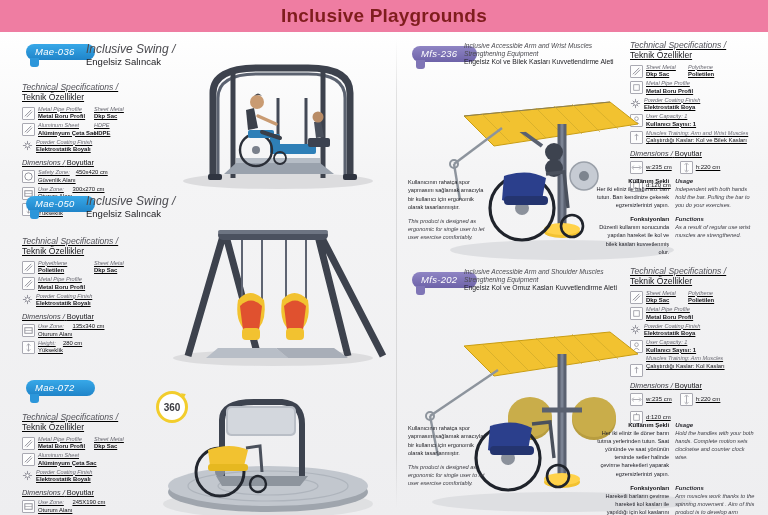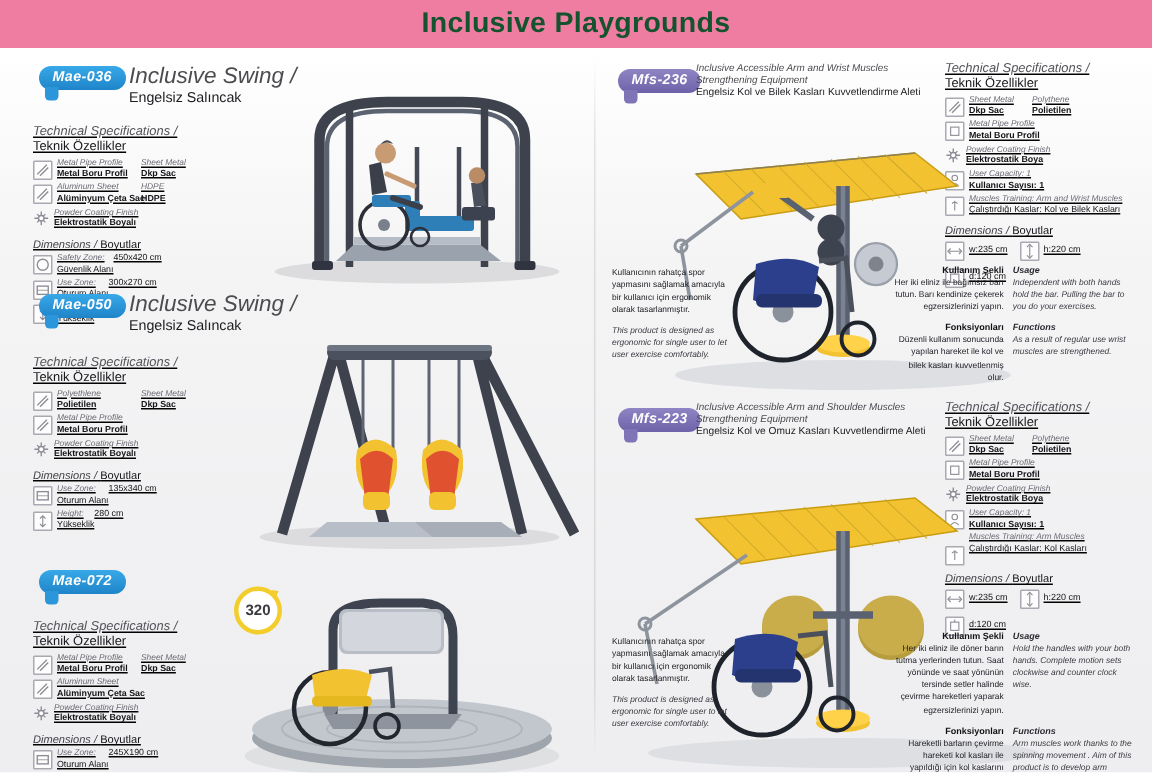--- a/index.html
+++ b/index.html
@@ -9,21 +9,21 @@
     background:#ffffff;
     position:relative;
   }
   
   .header{
     position:absolute;left:0;top:0;width:768px;height:32px;
     background:#ef7da2;
     display:flex;align-items:center;justify-content:center;
   }
   .header-title{
-    color:#14532d;font-size:19px;font-weight:bold;letter-spacing:.2px;
+    color:#7f1d1d;font-size:19px;font-weight:bold;letter-spacing:.2px;
   }
   
   .page{
     position:absolute;left:0;top:32px;width:768px;height:483px;
     background:linear-gradient(180deg,#ffffff 0%,#f4f4f5 30%,#eeeef0 100%);
   }
   .col{position:absolute;top:0;bottom:0;}
   .col-left{left:8px;width:382px;}
   .col-right{left:398px;width:362px;}
   .col-sep{
@@ -35,36 +35,36 @@
   .product{position:absolute;}
   .p-mae036{left:0;top:6px;width:382px;height:150px;}
   .p-mae060{left:0;top:160px;width:382px;height:180px;}
   .p-mae062{left:0;top:344px;width:382px;height:140px;}
   .p-mfs201{left:0;top:6px;width:362px;height:222px;}
   .p-mfs202{left:0;top:232px;width:362px;height:250px;}
 
   
   .code-tag{
     position:absolute;display:inline-block;
-    padding:2px 9px 3px 9px;
+    padding:2px 20px 3px 9px;
     border-radius:9px;
-    font-size:9.5px;font-weight:bold;font-style:italic;
+    font-size:9.5px;font-weight:normal;font-style:italic;
     color:#ffffff;letter-spacing:.3px;white-space:nowrap;
   }
   .code-blue{background:linear-gradient(180deg,#37a8e8 0%,#1f84c9 100%);}
   .code-purple{background:linear-gradient(180deg,#8f85c4 0%,#6d62a8 100%);}
   .code-tail{
     position:absolute;width:9px;height:9px;border-radius:0 0 3px 3px;
   }
   .tail-blue{background:#2c96da;}
   .tail-purple{background:#7f75b6;}
 
   
   .p-title{position:absolute;line-height:1.18;}
-  .t-en{font-size:15px;font-style:italic;color:#4b4b50;display:block;}
+  .t-en{font-size:12px;font-style:italic;color:#4b4b50;display:block;}
   .t-en2{font-size:9.5px;font-style:italic;color:#4b4b50;display:block;}
   .t-tr{font-size:9.5px;color:#1c1c20;display:block;}
 
   
   .spec{position:absolute;width:132px;text-decoration:underline;}
   .spec-h{line-height:1.2;margin-bottom:3px;}
   .spec-h .en{display:block;font-size:8.6px;font-style:italic;color:#53535a;}
   .spec-h .tr{display:block;font-size:8.6px;color:#18181c;}
 
   .spec-row{display:flex;align-items:flex-start;margin-bottom:1px;}
@@ -496,21 +496,21 @@
                   <span class="tr-s norm">Oturum Alanı</span>
                 </div>
             <div class="dim-val">245X190 cm</div>
           </div>
             </div>
         </div>
 
       </div>
 
       <div class="badge360" style="left:148px;top:15px;">
-        <span>320</span>
+        <span>360</span>
         <span class="arrow"></span>
       </div>
 
       <div class="art" style="left:142px;top:4px;">
         <svg width="238" height="138" viewBox="0 0 238 138">
           <ellipse cx="118" cy="124" rx="105" ry="14" fill="#dfe0e2"></ellipse>
           <ellipse cx="118" cy="112" rx="100" ry="20" fill="#9fa5ad"></ellipse>
           <ellipse cx="118" cy="106" rx="100" ry="20" fill="#c2c7ce"></ellipse>
           <ellipse cx="118" cy="106" rx="80" ry="15" fill="none" stroke="#aeb4bc" stroke-width="1.2"></ellipse>
           <ellipse cx="118" cy="106" rx="50" ry="9" fill="none" stroke="#aeb4bc" stroke-width="1.2"></ellipse>
@@ -719,21 +719,21 @@
           </div>
           <div class="ufn-c2">
             <span class="ufn-h en">Functions</span>
             <span class="ufn-b en">As a result of regular use wrist muscles are strengthened.</span>
           </div>
         </div>
       </div>
     </div>
 
     <div class="product p-mfs202">
-      <div class="code-tag code-purple" style="left:14px;top:8px;">Mfs-223</div>
+      <div class="code-tag code-purple" style="left:14px;top:8px;">Mfs-202</div>
       <div class="code-tail tail-purple" style="left:18px;top:22px;"></div>
 
       <div class="p-title" style="left:66px;top:4px;width:176px;">
         <span class="t-en" style="font-size:6.6px;">Inclusive Accessible Arm and Shoulder Muscles</span>
         <span class="t-en2" style="font-size:6.6px;">Strengthening Equipment</span>
         <span class="t-tr" style="font-size:6.8px;">Engelsiz Kol ve Omuz Kasları Kuvvetlendirme Aleti</span>
       </div>
 
       <div class="spec" style="left:232px;top:2px;width:128px;">
         <div class="spec-h">

